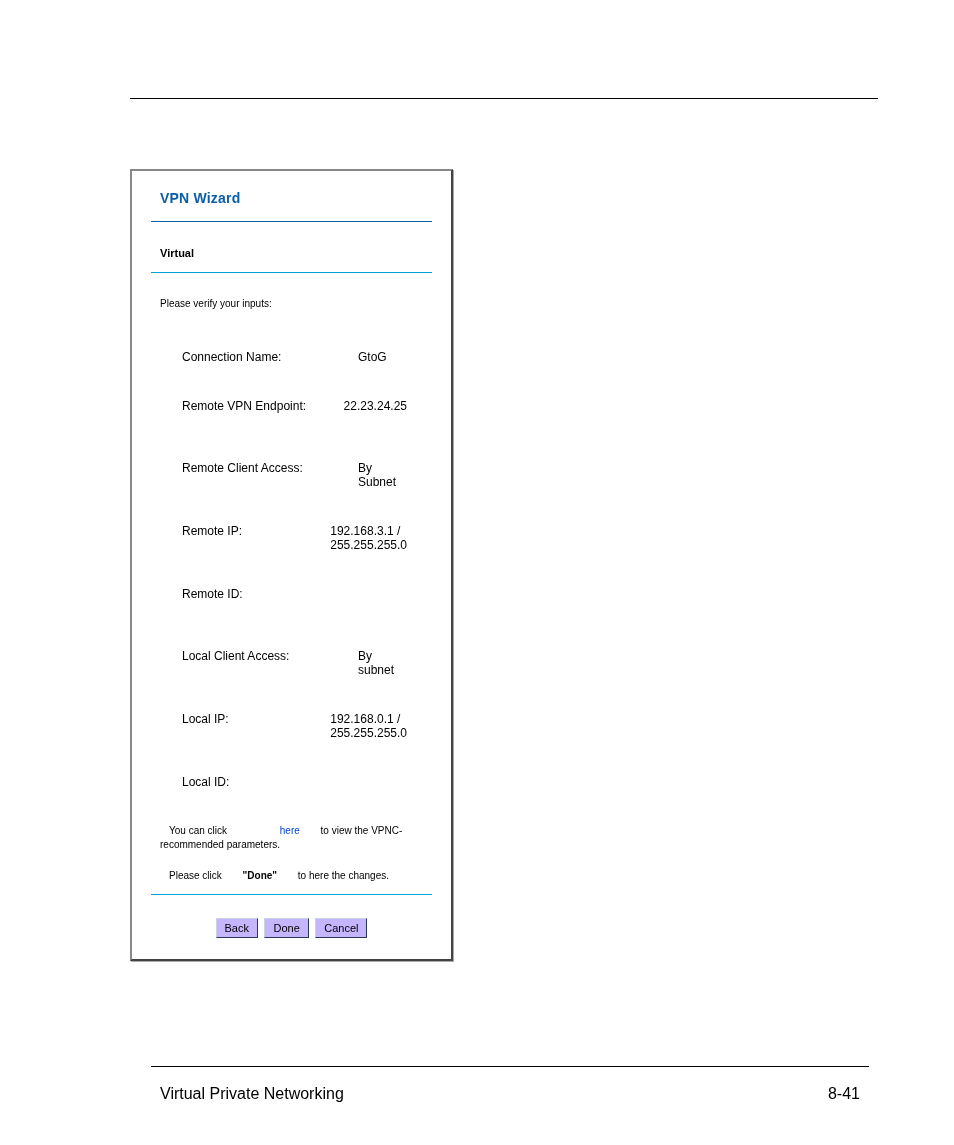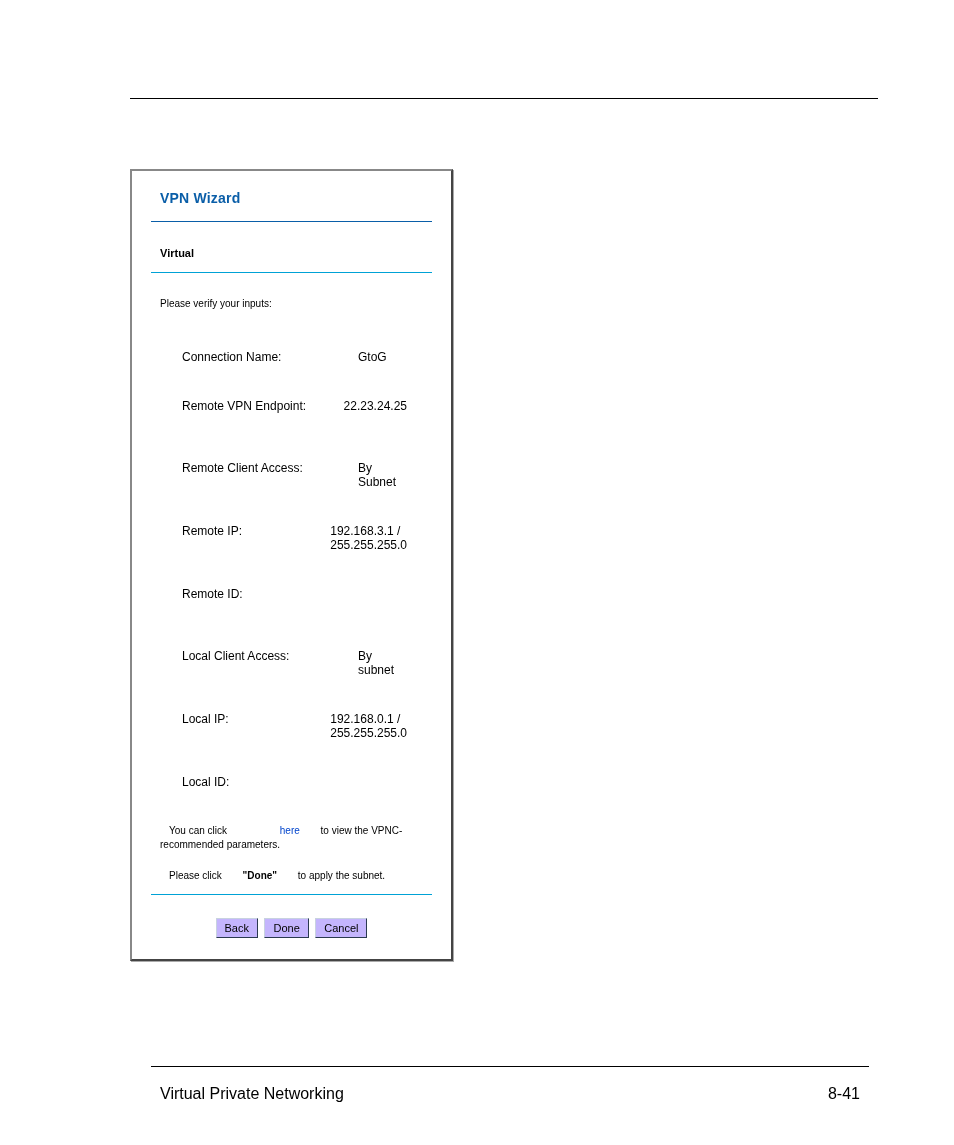--- a/index.html
+++ b/index.html
@@ -144,21 +144,21 @@
         <div class="kv-row">
           <div class="kv-label">Local ID:</div>
           <div class="kv-value"></div>
         </div>
       </div>
 
       <div class="note" style="margin-top:16px;">
         <span>You can click </span><span class="link">here</span><span> to view the VPNC-recommended parameters.</span>
       </div>
       <div class="note">
-        <span>Please click </span><b>"Done"</b><span> to apply the subnet.</span>
+        <span>Please click </span><b>"Done"</b><span> to here the changes.</span>
       </div>
       <hr class="hr-blue2" style="margin-top:6px;">
 
       <div class="button-row">
         <button class="btn">Back</button>
         <button class="btn">Done</button>
         <button class="btn">Cancel</button>
       </div>
     </div>
   </div>

